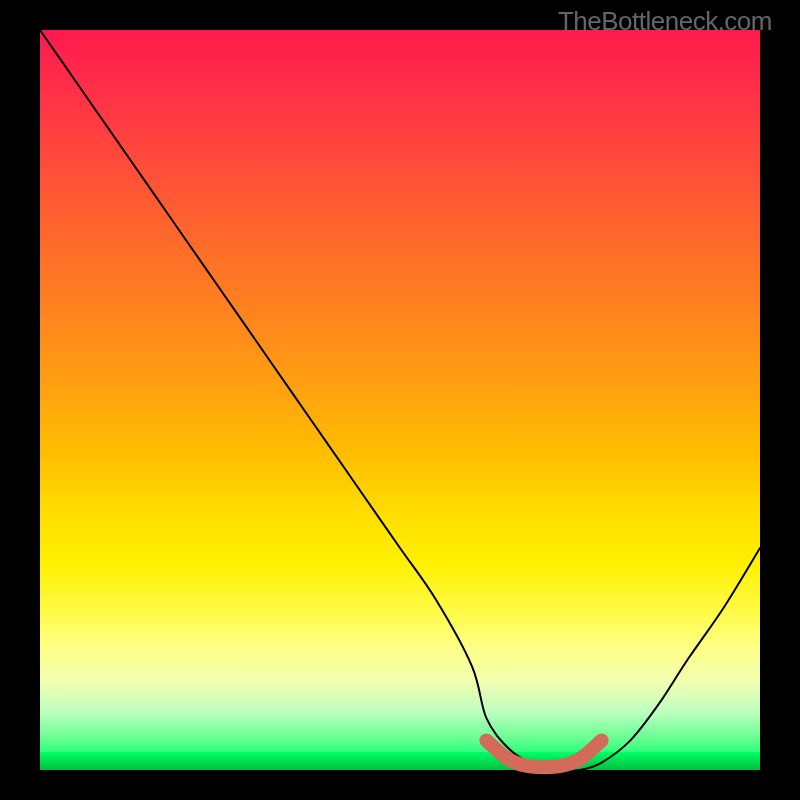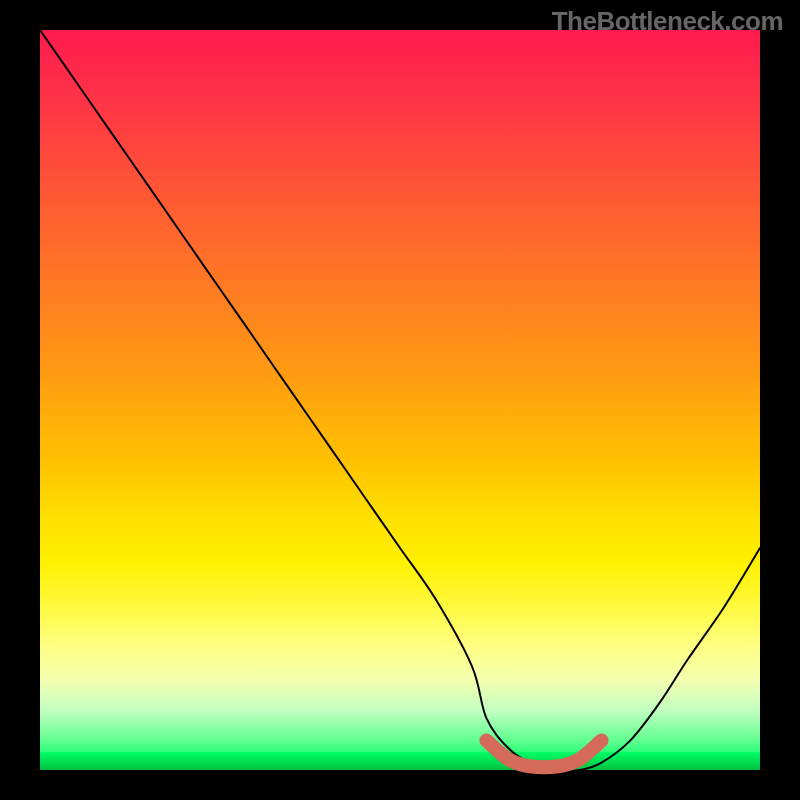--- a/index.html
+++ b/index.html
@@ -6,25 +6,25 @@
   html, body { width: 800px; height: 800px; overflow: hidden; background: #000; }
   .frame {
     position: relative;
     width: 800px;
     height: 800px;
     background: #000;
   }
   .watermark {
     position: absolute;
     top: 6px;
-    right: 17px;
+    right: 28px;
     color: #666;
     font-family: Arial, Helvetica, sans-serif;
     font-size: 26px;
-    font-weight: 700;
+    font-weight: 400;
     letter-spacing: -0.5px;
     z-index: 5;
   }
   .plot {
     position: absolute;
     left: 40px;
     top: 30px;
     width: 720px;
     height: 740px;
   }

